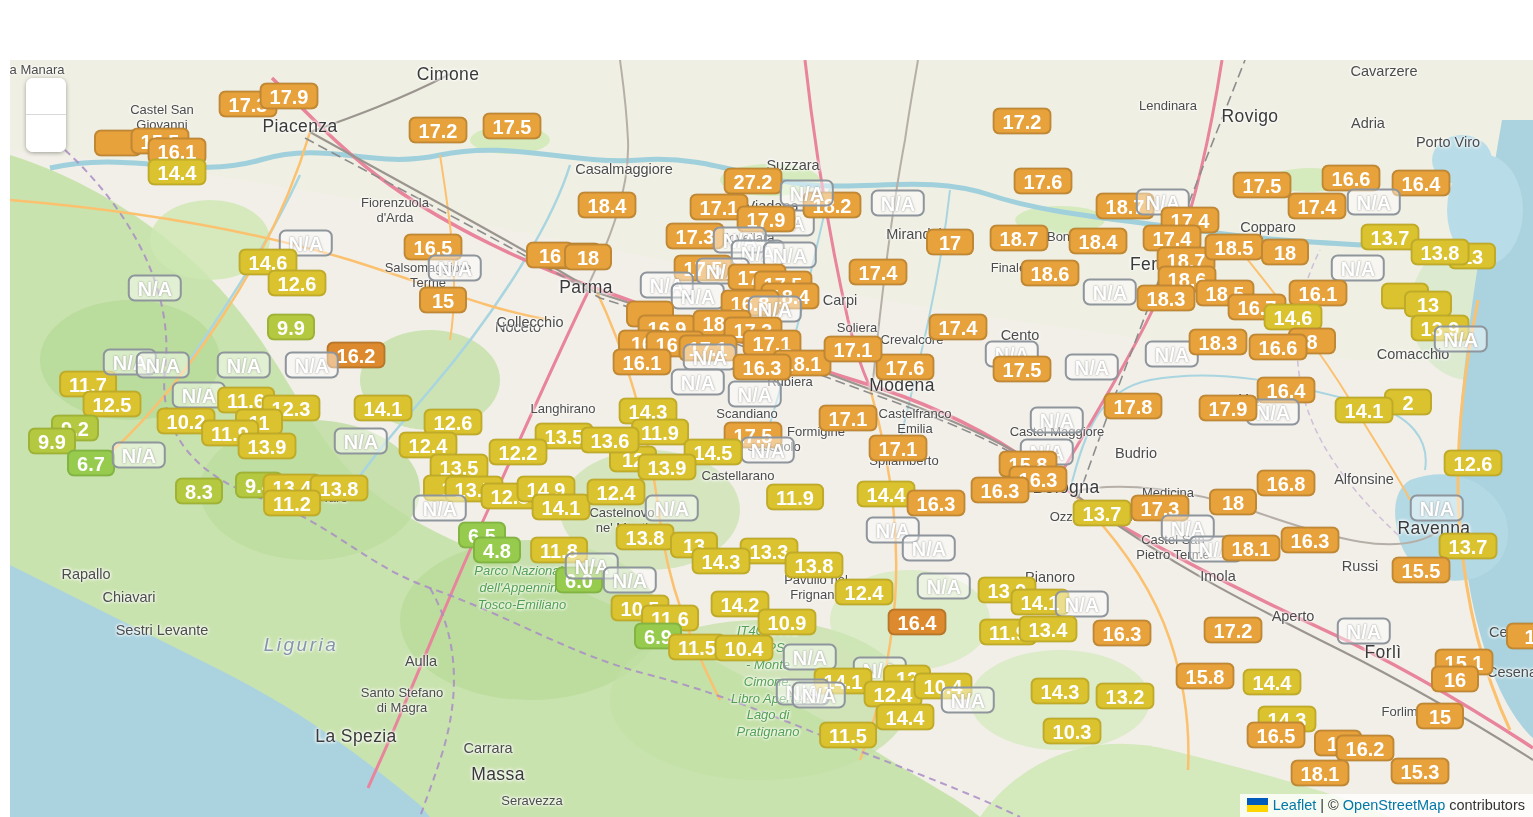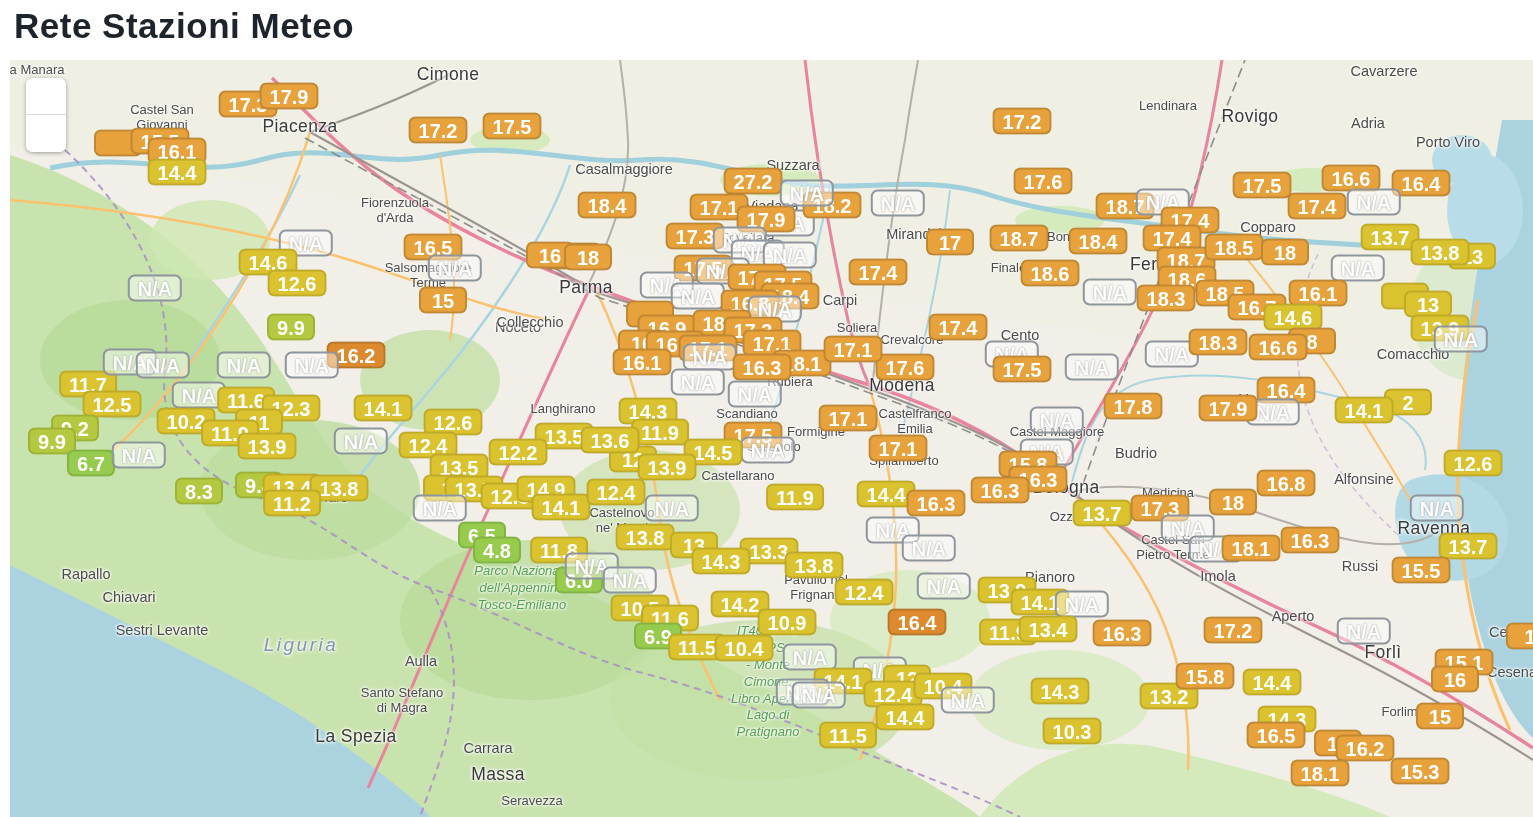--- a/index.html
+++ b/index.html
@@ -42,23 +42,20 @@
     padding:3px 8px 4px 7px;font-size:14.5px;color:#333;display:flex;align-items:center;}
   .attrib span{white-space:pre;}
   .attrib .lnk{color:#0078a8;cursor:pointer;}
   .flag{display:inline-block;width:21px;height:14px;margin-right:5px;
     background:linear-gradient(#005bbb 50%,#ffd500 50%);}
 </style>
 </head>
 <body>
 
 <div class="app">
-  <div class="header">
-    <h1>Rete Stazioni Meteo</h1>
-  </div>
 
   <div class="map">
 
     <svg class="base" width="1523" height="757" viewBox="0 0 1523 757" preserveAspectRatio="none">
       <rect width="1523" height="757" fill="#f2efe8"></rect>
       <path d="M0,0 H1523 V300 C1300,310 1150,280 1000,260 C800,230 600,190 400,150 C250,120 100,100 0,90 Z" fill="#f0f0e1" opacity="0.7"></path>
       <path d="M0,95 C80,120 160,170 220,240 C280,310 300,380 360,430 C440,495 540,510 630,560 C720,610 800,650 880,700 C920,725 950,740 970,757 L0,757 Z" fill="#c9e3ae"></path>
       <path d="M970,757 C1010,700 1080,670 1160,690 C1240,710 1320,730 1380,757 Z" fill="#d4e9bc"></path>
       <ellipse cx="120" cy="300" rx="90" ry="60" fill="#b7da97" opacity="0.8"></ellipse>
       <ellipse cx="300" cy="430" rx="110" ry="70" fill="#bddc9e" opacity="0.8"></ellipse>
@@ -406,35 +403,43 @@
         <div class="badge y" style="left: 897px; top: 618px;">12</div>
         <div class="badge y" style="left: 883px; top: 634px;">12.4</div>
         <div class="badge y" style="left: 933px; top: 626px;">10.4</div>
         <div class="badge na" style="left: 958px; top: 640px;">N/A</div>
         <div class="badge y" style="left: 895px; top: 657px;">14.4</div>
         <div class="badge y" style="left: 838px; top: 675px;">11.5</div>
         <div class="badge o" style="left: 1112px; top: 573px;">16.3</div>
         <div class="badge o" style="left: 1223px; top: 570px;">17.2</div>
         <div class="badge na" style="left: 1354px; top: 571px;">N/A</div>
         <div class="badge y" style="left: 1050px; top: 631px;">14.3</div>
-        <div class="badge y" style="left: 1115px; top: 636px; margin-left: 44px;">13.2</div>
+        <div class="badge y" style="left: 1115px; top: 636px;">13.2</div>
         <div class="badge y" style="left: 1062px; top: 671px;">10.3</div>
         <div class="badge o" style="left: 1195px; top: 616px;">15.8</div>
         <div class="badge y" style="left: 1262px; top: 622px;">14.4</div>
         <div class="badge y" style="left: 1277px; top: 659px;">14.3</div>
         <div class="badge o" style="left: 1266px; top: 675px;">16.5</div>
         <div class="badge o" style="left: 1328px; top: 683px;">15</div>
         <div class="badge o" style="left: 1355px; top: 688px;">16.2</div>
         <div class="badge o" style="left: 1310px; top: 713px;">18.1</div>
         <div class="badge o" style="left: 1410px; top: 711px;">15.3</div>
         <div class="badge o" style="left: 1454px; top: 602px;">15.1</div>
         <div class="badge o" style="left: 1445px; top: 619px;">16</div>
         <div class="badge o" style="left: 1430px; top: 656px;">15</div>
         <div class="badge o" style="left: 1520px; top: 576px;">1</div>
       </div>
 
     <div class="zoomctl">
       <button type="button"></button>
       <button type="button"></button>
     </div>
 
+    <div class="attrib">
+      <span class="flag"></span>
+      <span class="lnk">Leaflet</span>
+      <span> | </span>
+      <span>© </span>
+      <span class="lnk">OpenStreetMap</span>
+      <span> contributors</span>
+    </div>
   </div>
 </div>
 
 </body></html>

